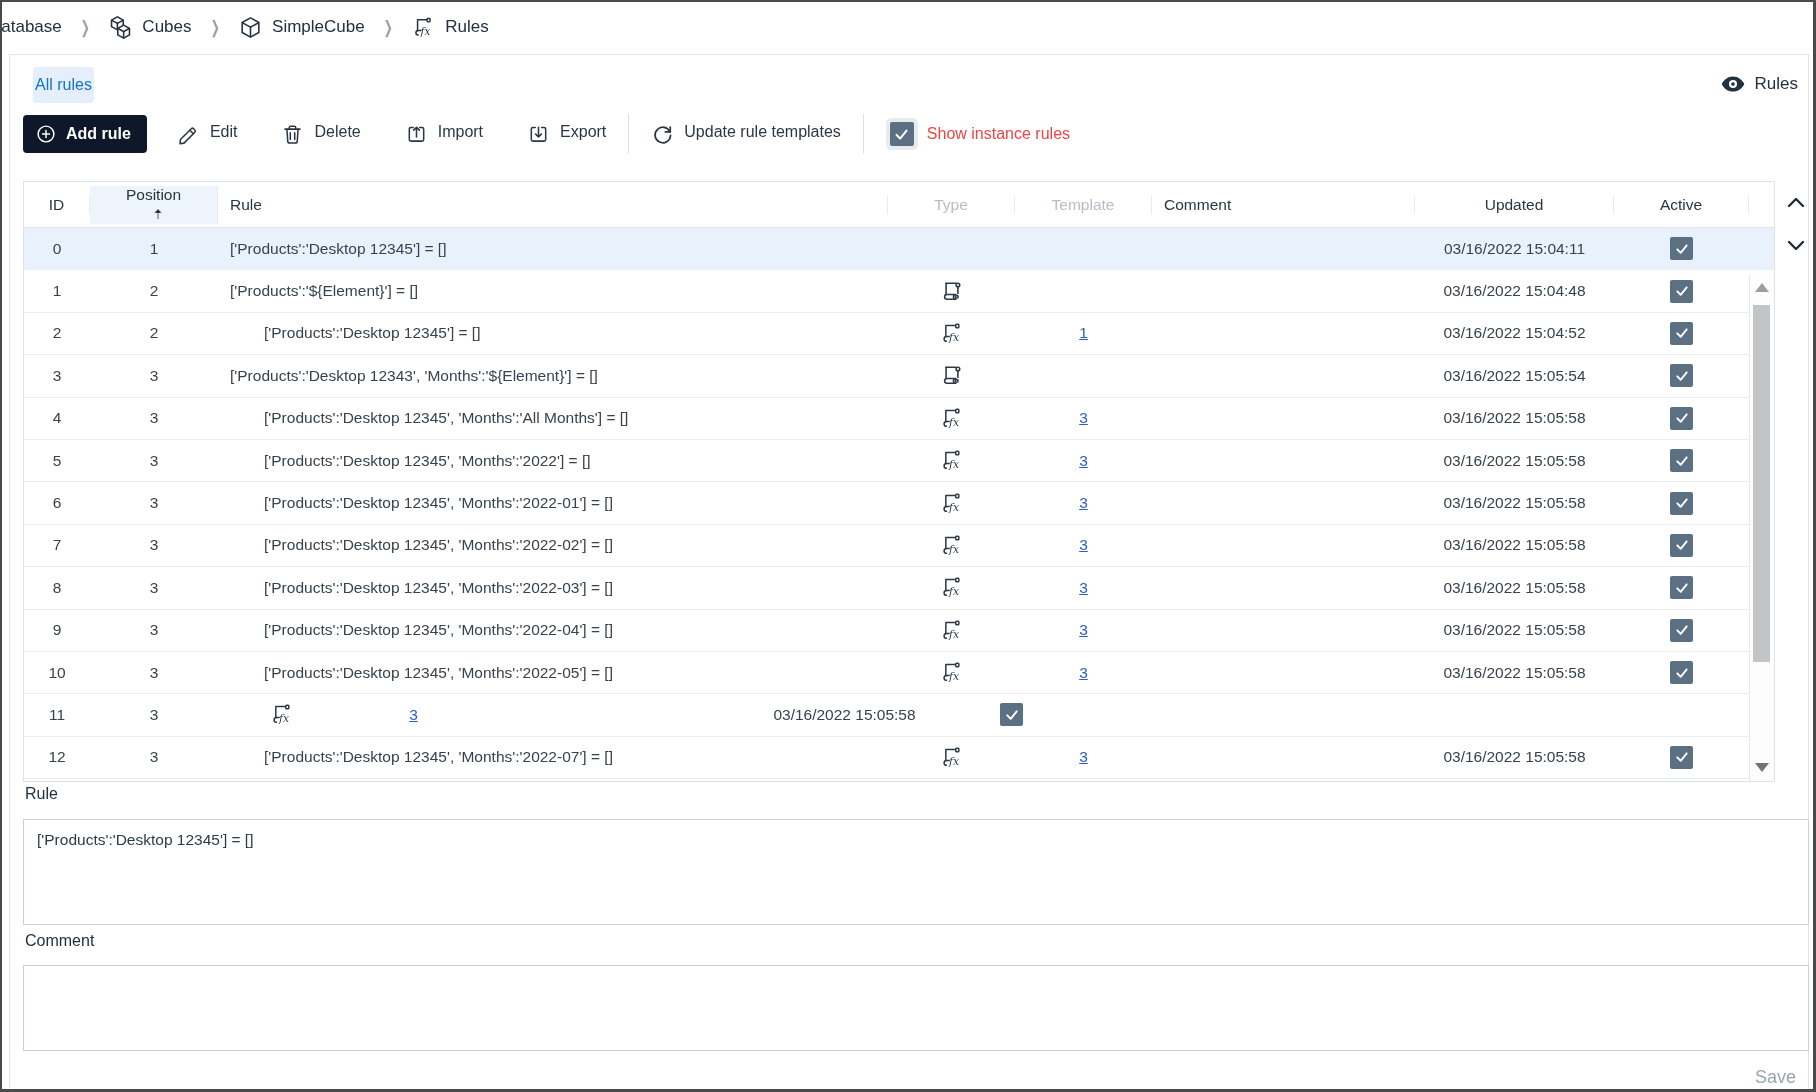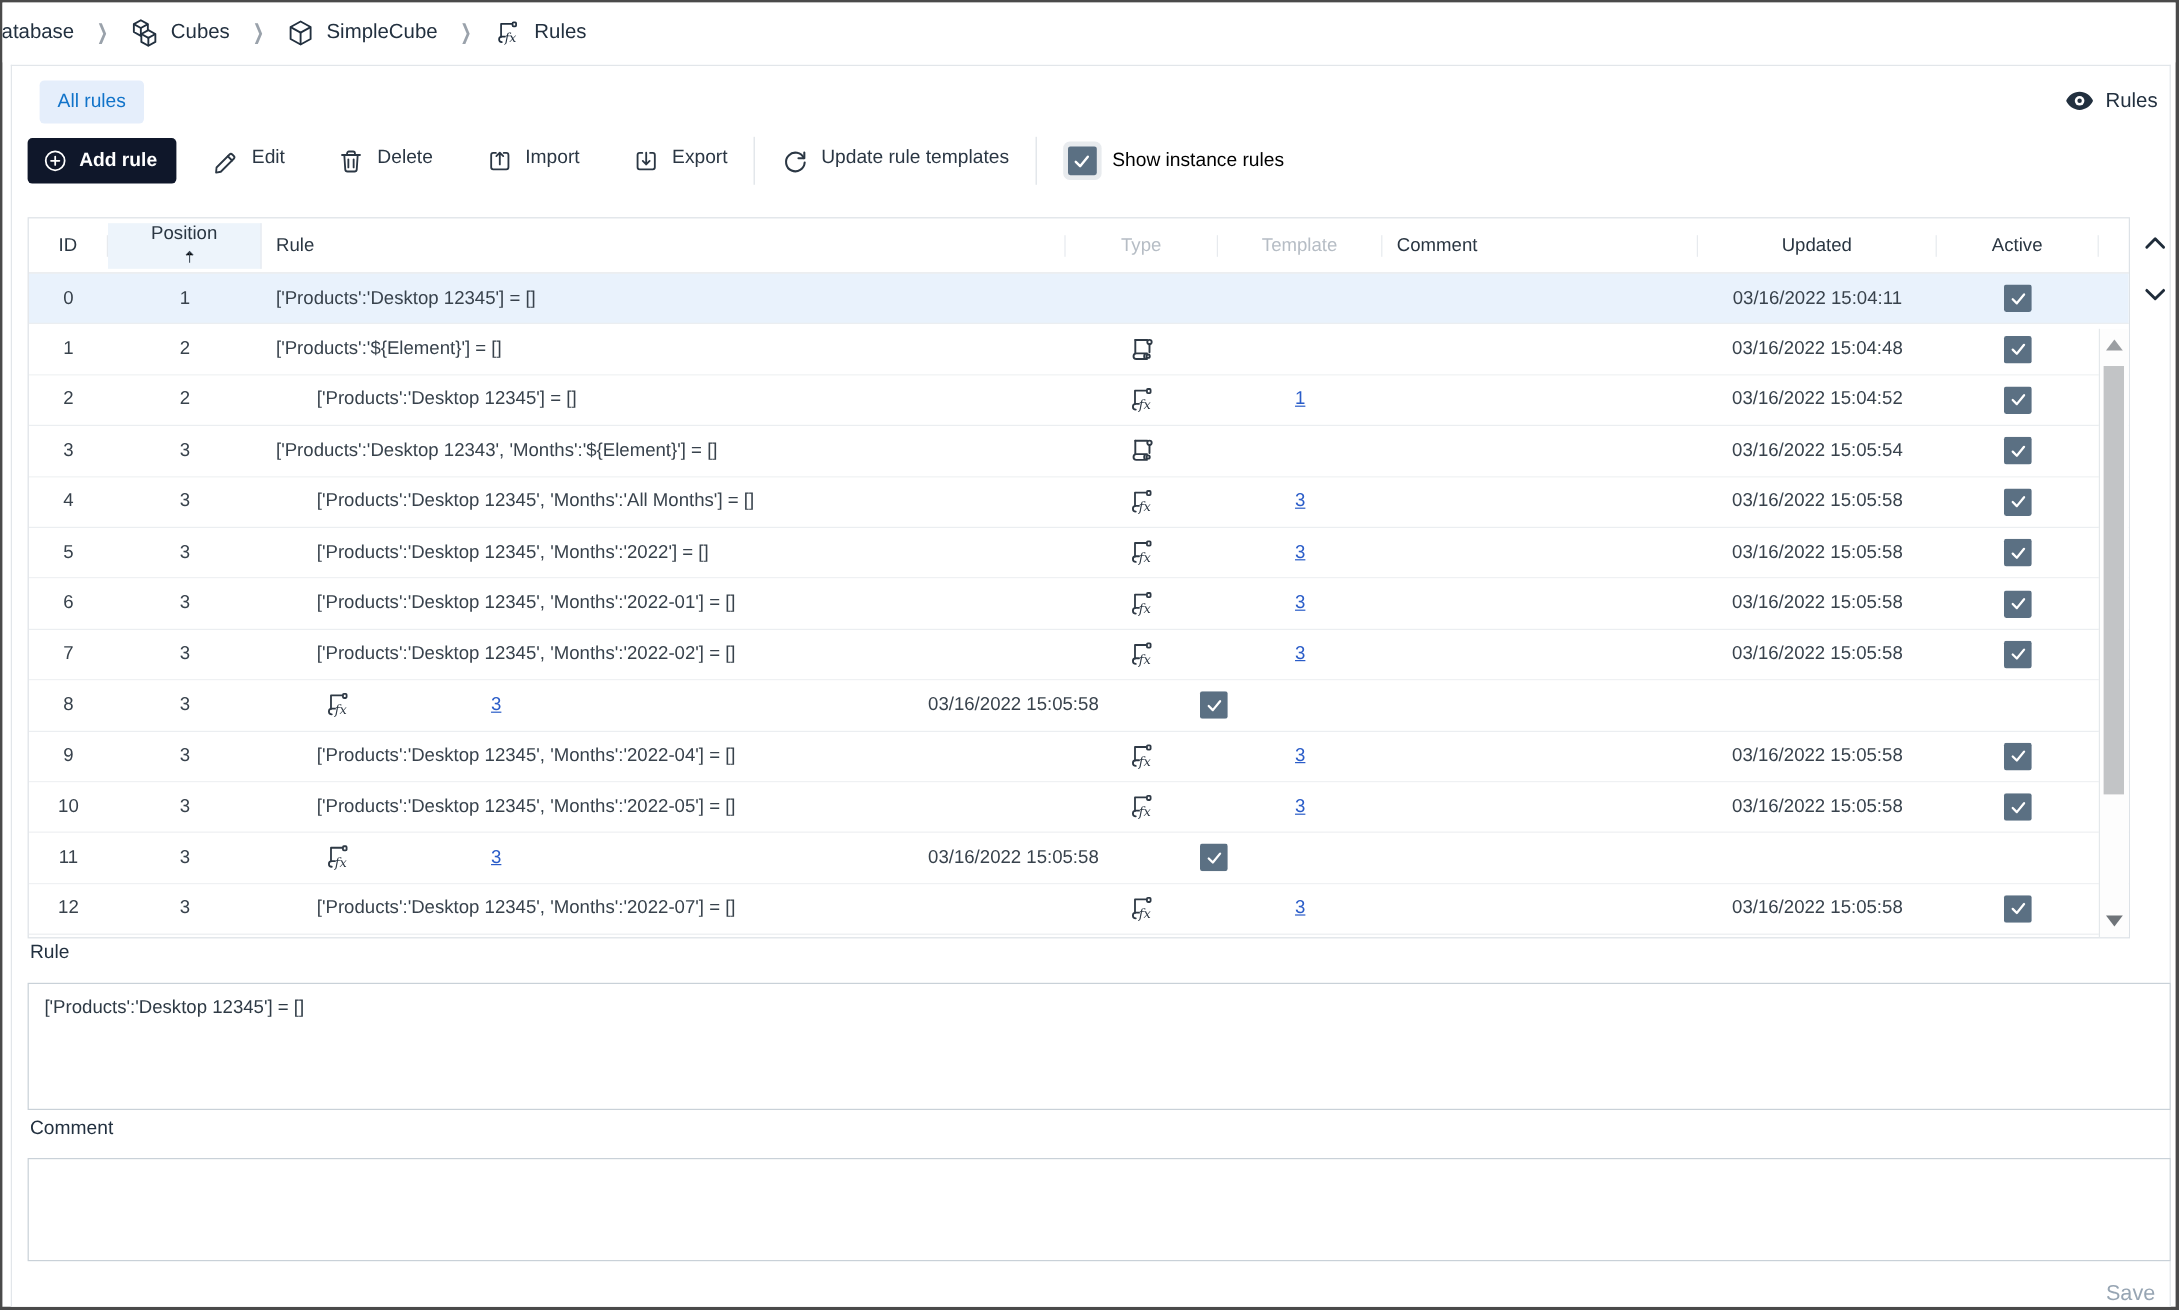--- a/index.html
+++ b/index.html
@@ -26,21 +26,21 @@
   .crumb .icon { width:25px; height:25px; color:#22303f; }
   .crumb-sep { color:#9aa2ab; margin:0 17px; font-size:15px; display:inline-block; transform:scale(.75,1.15); }
   .crumb-first { margin-left:-13px; }
 
   
   .panel {
     position:absolute; left:7px; top:52px; width:1800px; height:1038px;
     background:#fff; border:1px solid #e2e6ea; border-bottom:none;
   }
   .pill {
-    position:absolute; left:23px; top:12px; height:36px; padding:0 15px;
+    position:absolute; left:23px; top:12px; height:36px; padding:0 2px;
     background:#e5eefb; color:#1173c9; font-size:16px; line-height:36px;
     border-radius:4px; cursor:pointer;
   }
   .view-toggle {
     position:absolute; right:10px; top:16px; display:flex; align-items:center; gap:9px;
     font-size:17px; color:#22303f; cursor:pointer;
   }
   .view-toggle .icon { width:26px; height:26px; }
 
   
@@ -61,21 +61,21 @@
   .tool-btn .icon { width:23px; height:23px; stroke-width:1.6; }
   .tb-gap-lg { margin-left:30px; }
   .tb-gap { margin-left:44px; }
   .tb-sep { width:1px; height:40px; background:#dde1e6; margin:0 22px; }
   .checkbox {
     display:inline-flex; align-items:center; justify-content:center;
     width:24px; height:24px; background:#5b7083; border-radius:2px; cursor:pointer;
   }
   .checkbox svg { width:17px; height:17px; stroke:#fff; stroke-width:2.6; fill:none; stroke-linecap:round; stroke-linejoin:round; }
   .cb-halo { box-shadow: 0 0 0 4px #e8ebee; margin-left:4px; }
-  .cb-label { margin-left:13px; font-size:16px; color:#000000; }
+  .cb-label { margin-left:13px; font-size:16px; color:#ef4444; }
 
   
   .grid {
     position:absolute; left:13px; top:126px; width:1752px; height:601px;
     border:1px solid #dde2e7; background:#fff;
   }
   .ghead { display:flex; height:46px; border-bottom:1px solid #dfe3e7; font-size:15.5px; color:#2a3642;align-items:center; }
   .ghead .hc {
     display:flex; align-items:center; padding:0 12px; border-right:1px solid #e7eaee;
     white-space:nowrap; overflow:hidden;
@@ -513,20 +513,21 @@
         <svg>
                   <use href="#icon-check"></use>
                 </svg>
       </span>
     </div>
   </div>
 
   <div class="trow">
     <div class="c c-id">8</div>
     <div class="c c-pos">3</div>
+    <div class="c c-rule indent">['Products':'Desktop 12345', 'Months':'2022-03'] = []</div>
     <div class="c c-type">
 
       <svg class="icon i-instance">
                 <use href="#icon-scroll-fx"></use>
               </svg>
     </div>
     <div class="c c-tpl">
       <a href="#" class="tpl-link">3</a>
     </div>
     <div class="c c-comment"></div>

